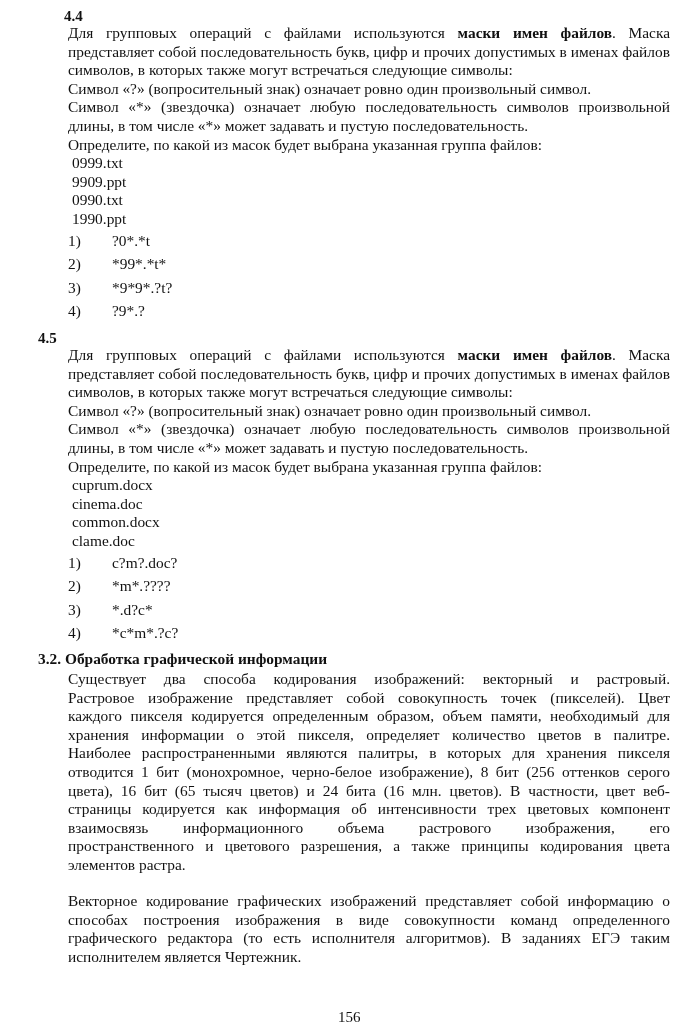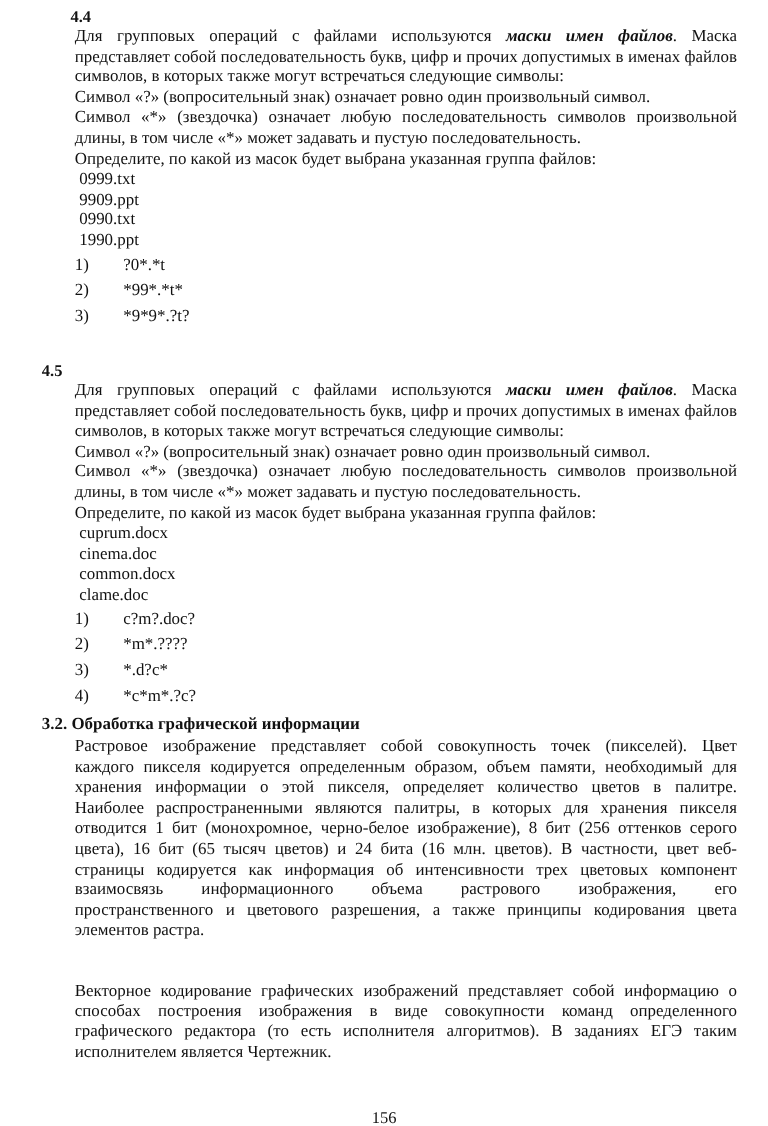--- a/index.html
+++ b/index.html
@@ -8,21 +8,21 @@
   .page { position: absolute; left: 0; top: 0; width: 698px; height: 1024px; }
   .num { position: absolute; left: 38px; font-weight: bold; font-size: 15px; }
   .block { position: absolute; left: 68px; width: 602px; font-size: 15.4px; line-height: 18.6px; }
   .para { text-align: justify; text-align-last: left; margin: 0; }
   .line { display: block; }
   .files { margin: 0; }
   .files .f { display: block; padding-left: 4px; line-height: 18.6px; }
   .opts { margin: 0; }
   .opts .o { display: block; height: 23.5px; line-height: 23.5px; }
   .opts .o .n { display: inline-block; width: 44px; }
-  b { font-weight: bold; font-style: italic; }
+  b { font-weight: bold; }
   .h32 { position: absolute; left: 38px; top: 650px; font-weight: bold; font-size: 15.4px; }
   .pagenum { position: absolute; left: 338px; top: 980px; font-size: 15px; margin-top: 29px; }
   .jl { text-align: justify; text-align-last: justify; display: block; }
 </style>
 </head>
 <body>
 
 <div class="page">
 
   <div class="num" style="top:8px;margin-left:26px;">4.4</div>
@@ -34,20 +34,21 @@
     <div class="files">
       <span class="f">0999.txt</span>
       <span class="f">9909.ppt</span>
       <span class="f">0990.txt</span>
       <span class="f">1990.ppt</span>
     </div>
     <div class="opts">
       <span class="o"><span class="n">1)</span><span>?0*.*t</span></span>
       <span class="o"><span class="n">2)</span><span>*99*.*t*</span></span>
       <span class="o"><span class="n">3)</span><span>*9*9*.?t?</span></span>
+      <span class="o"><span class="n">4)</span><span>?9*.?</span></span>
     </div>
   </div>
 
   <div class="num" style="top:330px;">4.5</div>
   <div class="block" style="top:346px;">
     <p class="para"><span>Для групповых операций с файлами используются </span><b>маски имен файлов</b><span>. Маска представляет собой последовательность букв, цифр и прочих допустимых в именах файлов символов, в которых также могут встречаться следующие символы:</span></p>
     <p class="para">Символ «?» (вопросительный знак) означает ровно один произвольный символ.</p>
     <p class="para">Символ «*» (звездочка) означает любую последовательность символов произвольной длины, в том числе «*» может задавать и пустую последовательность.</p>
     <p class="para">Определите, по какой из масок будет выбрана указанная группа файлов:</p>
     <div class="files">
@@ -59,20 +60,21 @@
     <div class="opts">
       <span class="o"><span class="n">1)</span><span>c?m?.doc?</span></span>
       <span class="o"><span class="n">2)</span><span>*m*.????</span></span>
       <span class="o"><span class="n">3)</span><span>*.d?c*</span></span>
       <span class="o"><span class="n">4)</span><span>*c*m*.?c?</span></span>
     </div>
   </div>
 
   <div class="h32">3.2. Обработка графической информации</div>
   <div class="block" style="top:670px;">
+    <span class="jl">Существует два способа кодирования изображений: векторный и растровый.</span>
     <span class="jl">Растровое изображение представляет собой совокупность точек (пикселей). Цвет</span>
     <span class="jl">каждого пикселя кодируется определенным образом, объем памяти, необходимый для</span>
     <span class="jl">хранения информации о этой пикселя, определяет количество цветов в палитре.</span>
     <span class="jl">Наиболее распространенными являются палитры, в которых для хранения пикселя</span>
     <span class="jl">отводится 1 бит (монохромное, черно-белое изображение), 8 бит (256 оттенков серого</span>
     <span class="jl">цвета), 16 бит (65 тысяч цветов) и 24 бита (16 млн. цветов). В частности, цвет веб-</span>
     <span class="jl">страницы кодируется как информация об интенсивности трех цветовых компонент</span>
     <span class="jl">взаимосвязь информационного объема растрового изображения, его</span>
     <span class="jl">пространственного и цветового разрешения, а также принципы кодирования цвета</span>
     <span class="line">элементов растра.</span>

